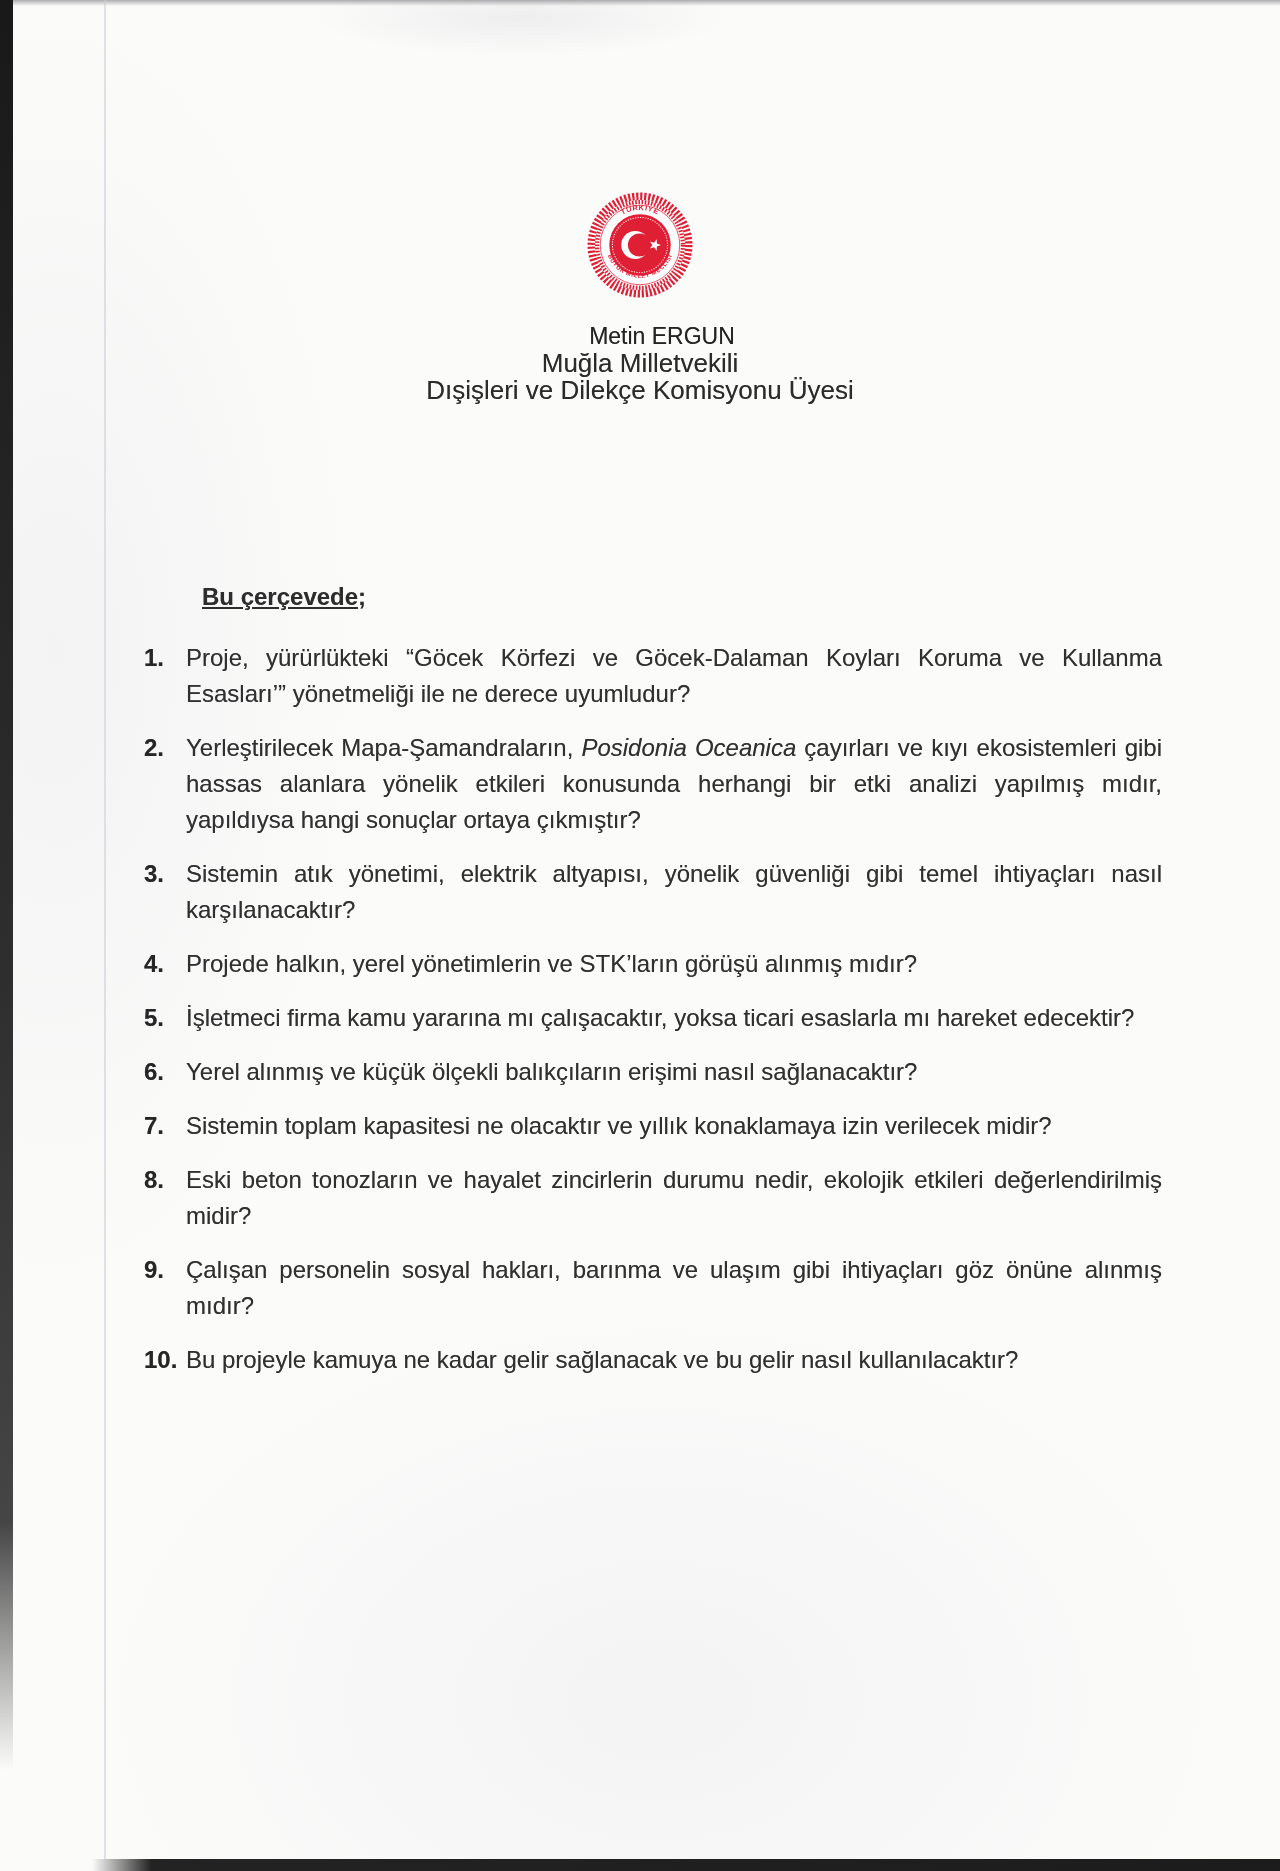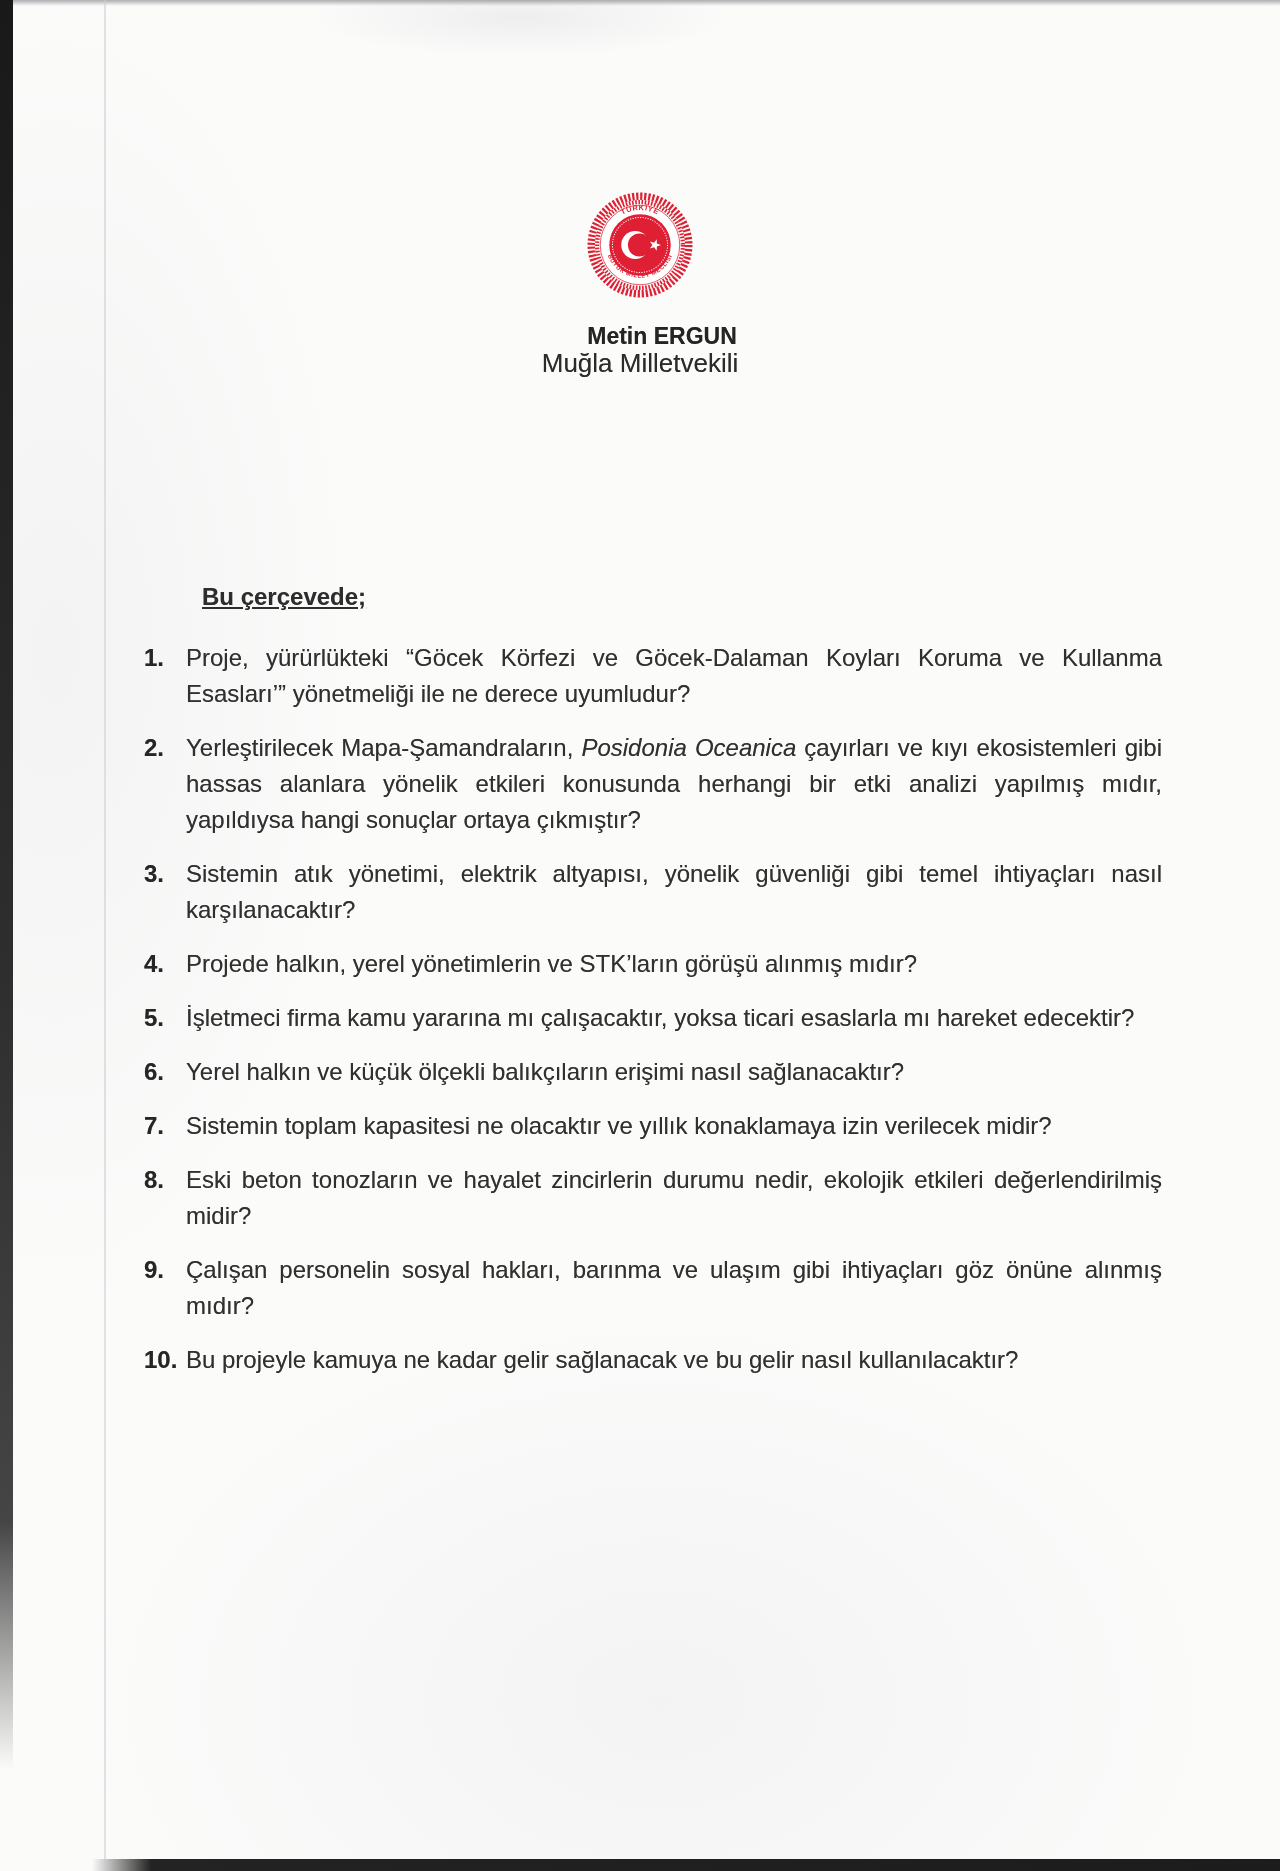--- a/index.html
+++ b/index.html
@@ -21,21 +21,21 @@
   .edge-top   { position:absolute; left:13px; right:0; top:0; height:6px;
                 background:linear-gradient(180deg,rgba(110,110,115,.55),rgba(110,110,115,0)); }
   .edge-bottom{ position:absolute; right:0; bottom:0; left:92px; height:12px;
                 background:linear-gradient(90deg,rgba(25,25,25,0) 0%,#232323 5%,#1c1c1c 100%); }
   .fold-line  { position:absolute; left:104px; top:0; width:2px; height:100%;
                 background:rgba(202,202,214,.55); }
 
   
   .header { position:absolute; top:192px; left:0; width:100%; text-align:center; }
   .logo   { width:106px; height:106px; margin:0 auto 24px auto; display:block; }
-  .h-name { font-size:23px; font-weight:700; color:#242424; line-height:28px;
+  .h-name { font-size:23px; font-weight:400; color:#242424; line-height:28px;
             text-shadow:0 0 .5px rgba(36,36,36,.55);padding-left:44px; }
   .h-line { font-size:26px; color:#2b2b2b; line-height:27px;
             text-shadow:0 0 .5px rgba(43,43,43,.5); }
 
   
   .intro { position:absolute; left:202px; top:583px; font-size:24px; font-weight:700;
            color:#2d2d2d; text-shadow:0 0 .5px rgba(45,45,45,.45);text-decoration:underline; }
   .questions { position:absolute; left:144px; top:640px; width:1018px; }
   .q-item { display:flex; margin-bottom:18px; font-size:24px; line-height:36px;
             color:#303030; text-shadow:0 0 .5px rgba(48,48,48,.5); }
@@ -77,20 +77,21 @@
       <circle cx="50" cy="50" r="29" fill="#df1f33"></circle>
       <circle cx="50" cy="50" r="26" fill="none" stroke="#ffffff" stroke-width="1" stroke-dasharray="1.1 1.3"></circle>
       <g>
         <circle cx="45.5" cy="50" r="13.2" fill="#ffffff"></circle>
         <circle cx="49.5" cy="50" r="10.9" fill="#df1f33"></circle>
         <path fill="#ffffff" d="M69.8,50 L65.86,51.35 L65.79,55.52 L63.29,52.19 L59.31,53.41 L61.7,50 L59.31,46.59 L63.29,47.81 L65.79,44.48 L65.86,48.65 Z"></path>
       </g>
     </svg>
     <div class="h-name">Metin ERGUN</div>
     <div class="h-line">Muğla Milletvekili</div>
+    <div class="h-line">Dışişleri ve Dilekçe Komisyonu Üyesi</div>
   </div>
 
   <div class="intro">Bu çerçevede;</div>
 
   <div class="questions" id="questions-list">
       <div class="q-item">
         <span class="q-num">1.</span>
         <span class="q-text">Proje, yürürlükteki “Göcek Körfezi ve Göcek-Dalaman Koyları Koruma ve Kullanma Esasları’” yönetmeliği ile ne derece uyumludur?</span>
       </div>
       <div class="q-item">
@@ -104,21 +105,21 @@
       <div class="q-item">
         <span class="q-num">4.</span>
         <span class="q-text">Projede halkın, yerel yönetimlerin ve STK’ların görüşü alınmış mıdır?</span>
       </div>
       <div class="q-item">
         <span class="q-num">5.</span>
         <span class="q-text">İşletmeci firma kamu yararına mı çalışacaktır, yoksa ticari esaslarla mı hareket edecektir?</span>
       </div>
       <div class="q-item">
         <span class="q-num">6.</span>
-        <span class="q-text">Yerel halkın ve küçük ölçekli balıkçıların erişimi nasıl sağlanacaktır?</span>
+        <span class="q-text">Yerel alınmış ve küçük ölçekli balıkçıların erişimi nasıl sağlanacaktır?</span>
       </div>
       <div class="q-item">
         <span class="q-num">7.</span>
         <span class="q-text">Sistemin toplam kapasitesi ne olacaktır ve yıllık konaklamaya izin verilecek midir?</span>
       </div>
       <div class="q-item">
         <span class="q-num">8.</span>
         <span class="q-text">Eski beton tonozların ve hayalet zincirlerin durumu nedir, ekolojik etkileri değerlendirilmiş midir?</span>
       </div>
       <div class="q-item">

